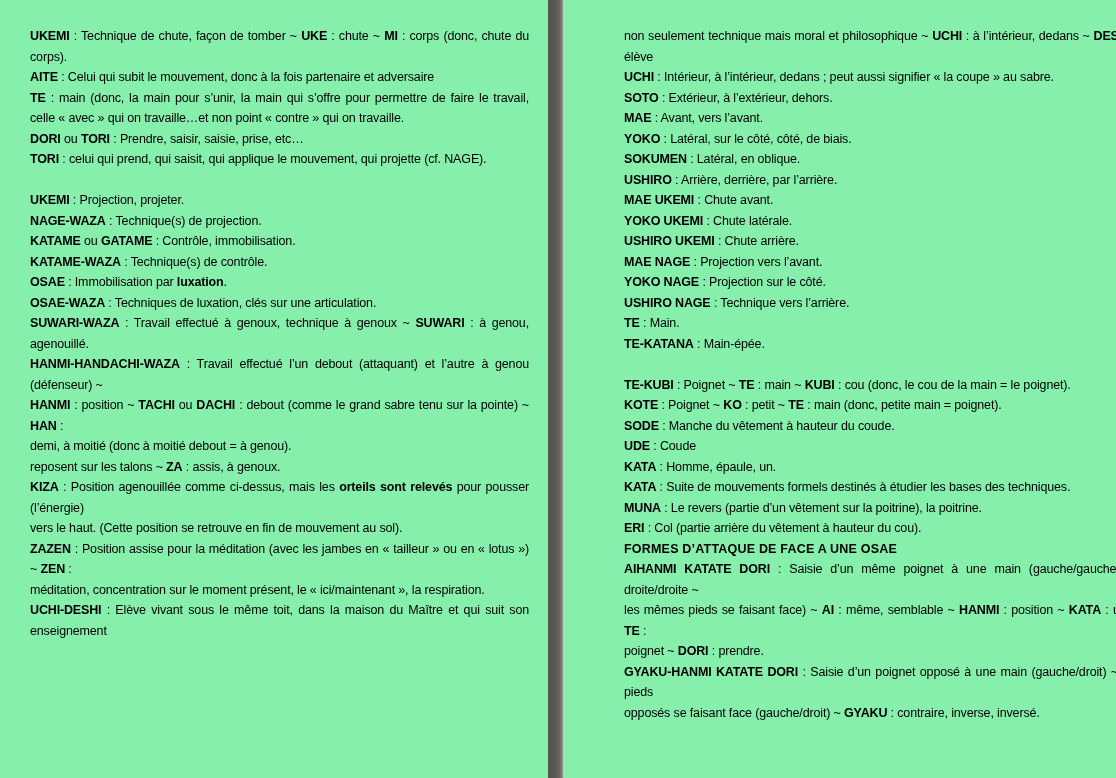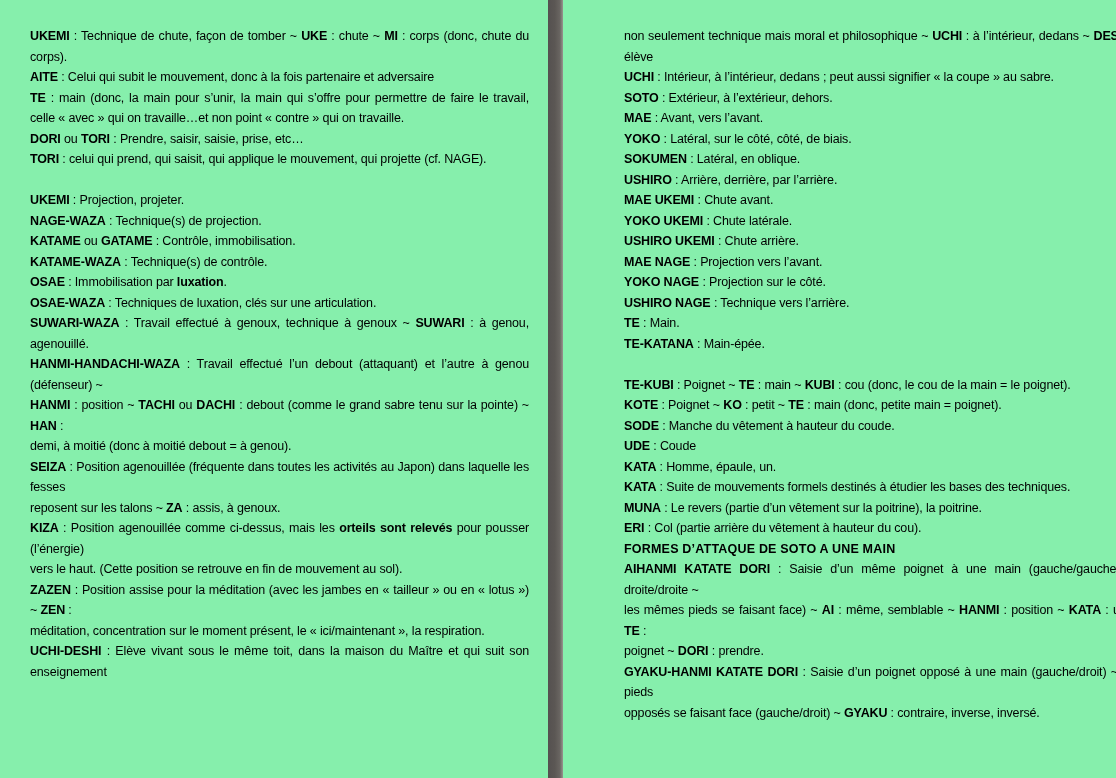--- a/index.html
+++ b/index.html
@@ -59,21 +59,20 @@
       <p class="entry"><span class="term">UKEMI</span><span> : Projection, projeter.</span></p>
       <p class="entry"><span class="term">NAGE-WAZA</span><span> : Technique(s) de projection.</span></p>
       <p class="entry"><span class="term">KATAME</span><span> ou </span><span class="term">GATAME</span><span> : Contrôle, immobilisation.</span></p>
       <p class="entry"><span class="term">KATAME-WAZA</span><span> : Technique(s) de contrôle.</span></p>
       <p class="entry"><span class="term">OSAE</span><span> : Immobilisation par </span><span class="term">luxation</span><span>.</span></p>
       <p class="entry"><span class="term">OSAE-WAZA</span><span> : Techniques de luxation, clés sur une articulation.</span></p>
       <p class="entry"><span class="term">SUWARI-WAZA</span><span> : Travail effectué à genoux, technique à genoux ~ </span><span class="term">SUWARI</span><span> : à genou, agenouillé.</span></p>
       <p class="entry"><span class="term">HANMI-HANDACHI-WAZA</span><span> : Travail effectué l’un debout (attaquant) et l’autre à genou (défenseur) ~</span></p>
       <p class="entry"><span class="term">HANMI</span><span> : position ~ </span><span class="term">TACHI</span><span> ou </span><span class="term">DACHI</span><span> : debout (comme le grand sabre tenu sur la pointe) ~ </span><span class="term">HAN</span><span> :</span></p>
       <p class="entry"><span>demi, à moitié (donc à moitié debout = à genou).</span></p>
-      <p class="entry"><span class="term">SEIZA</span><span> : Position agenouillée (fréquente dans toutes les activités au Japon) dans laquelle les fesses</span></p>
       <p class="entry"><span>reposent sur les talons ~ </span><span class="term">ZA</span><span> : assis, à genoux.</span></p>
       <p class="entry"><span class="term">KIZA</span><span> : Position agenouillée comme ci-dessus, mais les </span><span class="term">orteils sont relevés</span><span> pour pousser (l’énergie)</span></p>
       <p class="entry"><span>vers le haut. (Cette position se retrouve en fin de mouvement au sol).</span></p>
       <p class="entry"><span class="term">ZAZEN</span><span> : Position assise pour la méditation (avec les jambes en « tailleur » ou en « lotus ») ~ </span><span class="term">ZEN</span><span> :</span></p>
       <p class="entry"><span>méditation, concentration sur le moment présent, le « ici/maintenant », la respiration.</span></p>
       <p class="entry"><span class="term">UCHI-DESHI</span><span> : Elève vivant sous le même toit, dans la maison du Maître et qui suit son enseignement</span></p>
     </div>
   <div class="divider"></div>
   <div class="col col-right" id="col-right">
       <p class="entry"><span>non seulement technique mais moral et philosophique ~ </span><span class="term">UCHI</span><span> : à l’intérieur, dedans ~ </span><span class="term">DESHI</span><span> : élève</span></p>
@@ -93,20 +92,20 @@
       <p class="entry"><span class="term">TE-KATANA</span><span> : Main-épée.</span></p>
       <p class="entry spacer"></p>
       <p class="entry"><span class="term">TE-KUBI</span><span> : Poignet ~ </span><span class="term">TE</span><span> : main ~ </span><span class="term">KUBI</span><span> : cou (donc, le cou de la main = le poignet).</span></p>
       <p class="entry"><span class="term">KOTE</span><span> : Poignet ~ </span><span class="term">KO</span><span> : petit ~ </span><span class="term">TE</span><span> : main (donc, petite main = poignet).</span></p>
       <p class="entry"><span class="term">SODE</span><span> : Manche du vêtement à hauteur du coude.</span></p>
       <p class="entry"><span class="term">UDE</span><span> : Coude</span></p>
       <p class="entry"><span class="term">KATA</span><span> : Homme, épaule, un.</span></p>
       <p class="entry"><span class="term">KATA</span><span> : Suite de mouvements formels destinés à étudier les bases des techniques.</span></p>
       <p class="entry"><span class="term">MUNA</span><span> : Le revers (partie d’un vêtement sur la poitrine), la poitrine.</span></p>
       <p class="entry"><span class="term">ERI</span><span> : Col (partie arrière du vêtement à hauteur du cou).</span></p>
-      <p class="entry heading"><span class="term">FORMES D’ATTAQUE DE SOTO A UNE MAIN</span></p>
+      <p class="entry heading"><span class="term">FORMES D’ATTAQUE DE FACE A UNE OSAE</span></p>
       <p class="entry"><span class="term">AIHANMI KATATE DORI</span><span> : Saisie d’un même poignet à une main (gauche/gauche ou droite/droite ~</span></p>
       <p class="entry"><span>les mêmes pieds se faisant face) ~ </span><span class="term">AI</span><span> : même, semblable ~ </span><span class="term">HANMI</span><span> : position ~ </span><span class="term">KATA</span><span> : un ~ </span><span class="term">TE</span><span> :</span></p>
       <p class="entry"><span>poignet ~ </span><span class="term">DORI</span><span> : prendre.</span></p>
       <p class="entry"><span class="term">GYAKU-HANMI KATATE DORI</span><span> : Saisie d’un poignet opposé à une main (gauche/droit) ~ les pieds</span></p>
       <p class="entry"><span>opposés se faisant face (gauche/droit) ~ </span><span class="term">GYAKU</span><span> : contraire, inverse, inversé.</span></p>
     </div>
 </div>
 
 </body></html>

